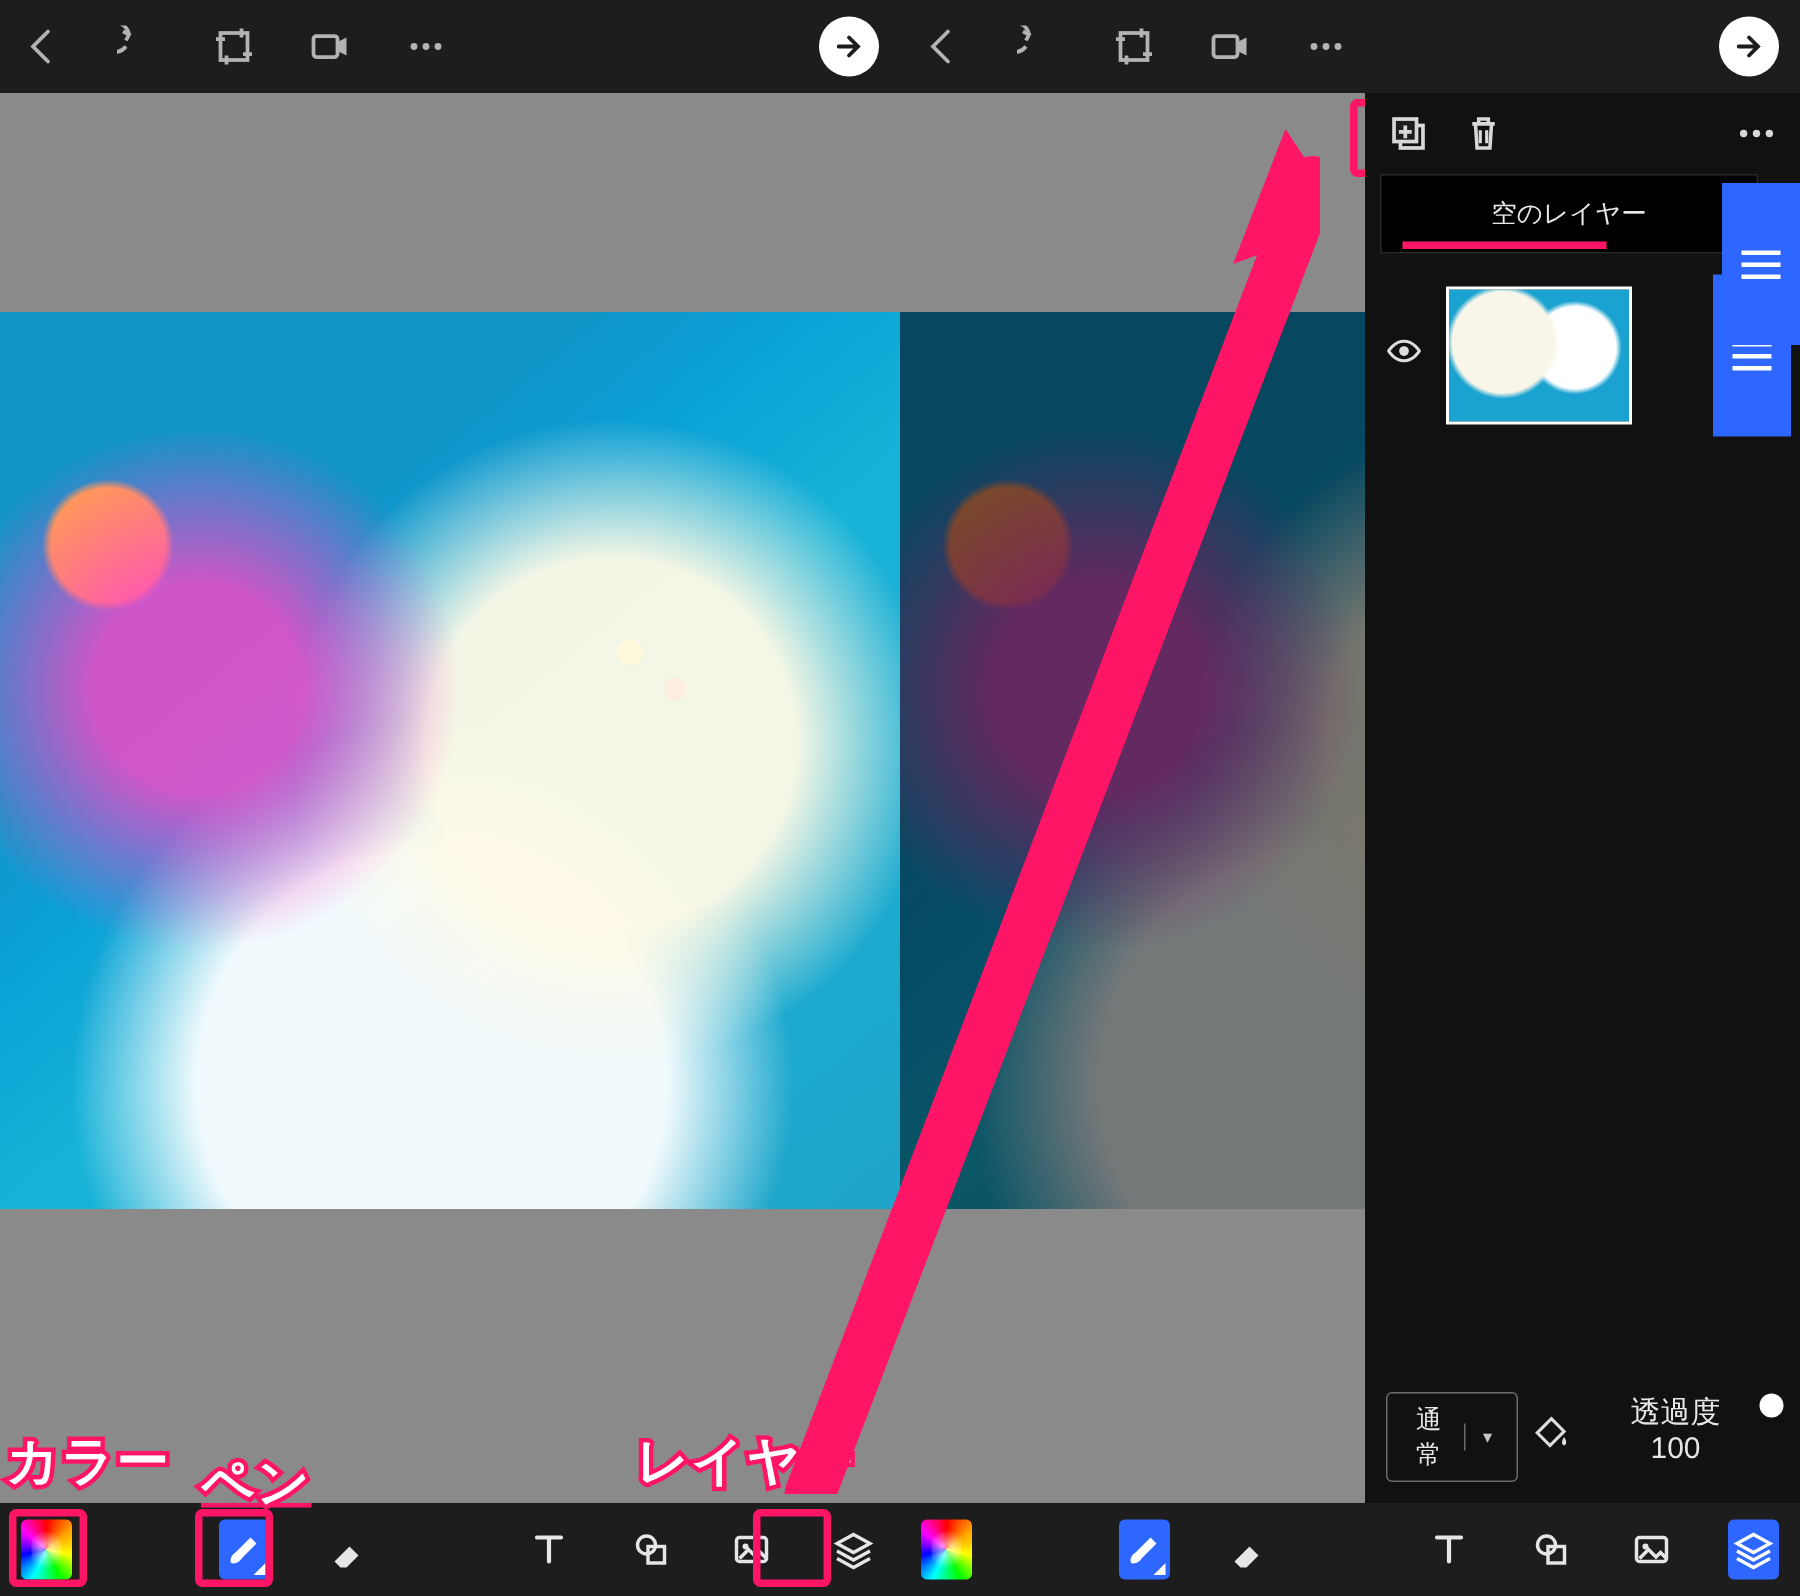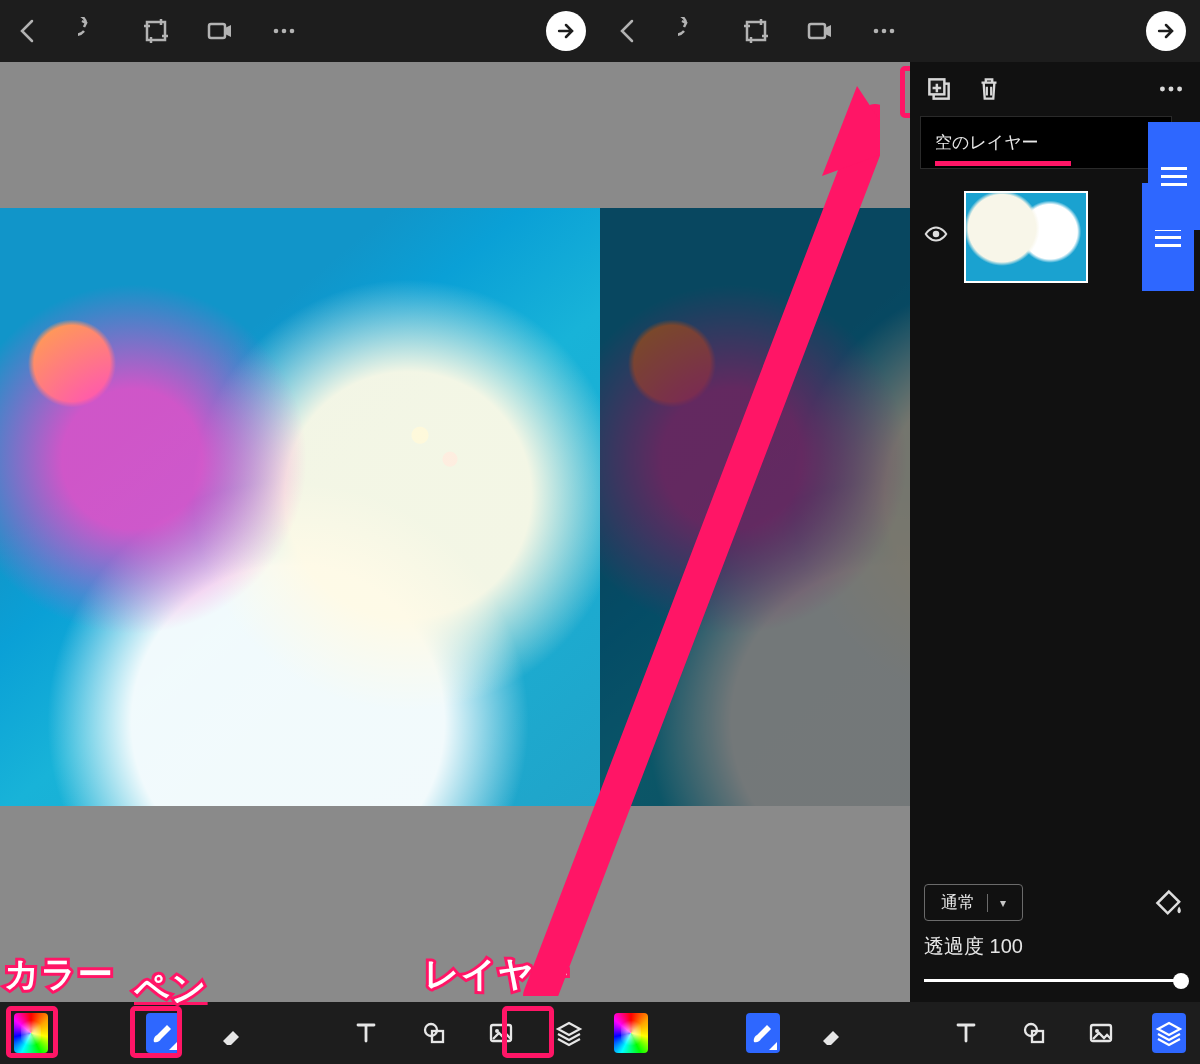--- a/index.html
+++ b/index.html
@@ -92,21 +92,21 @@
   
   .arrow {
     position:absolute; left: 240px; top: 66px; width: 640px; height: 930px;
     pointer-events:none; z-index:30;
   }
 
   
   .layers-panel {
     position:absolute; right:0; top:62px; bottom:62px; width:290px;
     background:#111; color:#d8d8d8; font-size:17px;
-    display:flex; flex-direction:column; z-index:20;
+    display:flex; flex-direction:column; z-index:20;text-align:center;
   }
   .lp-top { height:54px; display:flex; align-items:center; gap:20px; padding:0 14px;}
   .lp-top .spacer{flex:1;}
   .lp-icon{width:30px;height:30px;color:#d8d8d8;display:flex;align-items:center;justify-content:center;}
   .lp-icon svg{width:100%;height:100%;}
 
   .lp-menu { background:#000; margin: 0 28px 8px 10px; border:1px solid #2a2a2a; position:relative;}
   .lp-menu-item { padding: 14px 14px; color:#e9e9e9; }
   .lp-underline { position:absolute; left:14px; width:136px; height:5px; background:#ff1566; top:44px;}
 
@@ -117,21 +117,21 @@
   .lp-thumb.photo-thumb{
     background:
       radial-gradient(circle at 30% 40%, #f8f6e9 0 34%, transparent 38%),
       radial-gradient(circle at 70% 44%, #fff 0 28%, transparent 32%),
       linear-gradient(#1aa2d0,#1aa2d0);
     border:2px solid #fff;
   }
   .lp-handle{ width:52px; height:100%; background:#2e67ff; margin-left:auto; display:flex; flex-direction:column; align-items:center; justify-content:center; gap:5px;}
   .lp-handle span{display:block;width:26px;height:3px;background:#fff;}
 
-  .lp-bottom{ margin-top:auto; padding: 8px 14px 14px 14px; display:flex; flex-direction:column; gap:12px;}
+  .lp-bottom{ margin-top:auto; padding: 8px 14px 14px 14px; display:flex; flex-direction:row; gap:28px;}
   .blend-row{display:flex; gap:10px; align-items:center;}
   .blend-btn{border:1px solid #6b6b6b; border-radius:4px; padding:6px 16px; color:#e6e6e6; display:flex; align-items:center; gap:12px;}
   .blend-btn .caret{font-size:12px;opacity:.85;}
   .bucket-ic{margin-left:auto; width:32px;height:32px; color:#ddd;}
   .opacity-row{font-size:20px; color:#e6e6e6;}
   .slider{position:relative; height:16px;}
   .slider-track{position:absolute;left:0;right:0;top:7px;height:3px;background:#565656;}
   .slider-fill{position:absolute;left:0;width:100%;top:7px;height:3px;background:#fff;}
   .slider-knob{position:absolute;right:-3px;top:1px;width:16px;height:16px;border-radius:50%;background:#fff;}
 </style>

